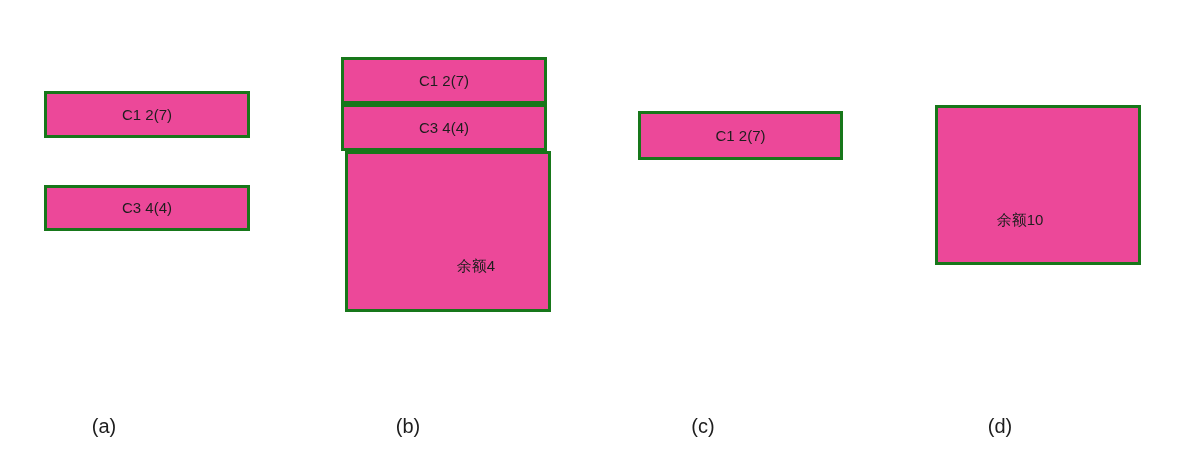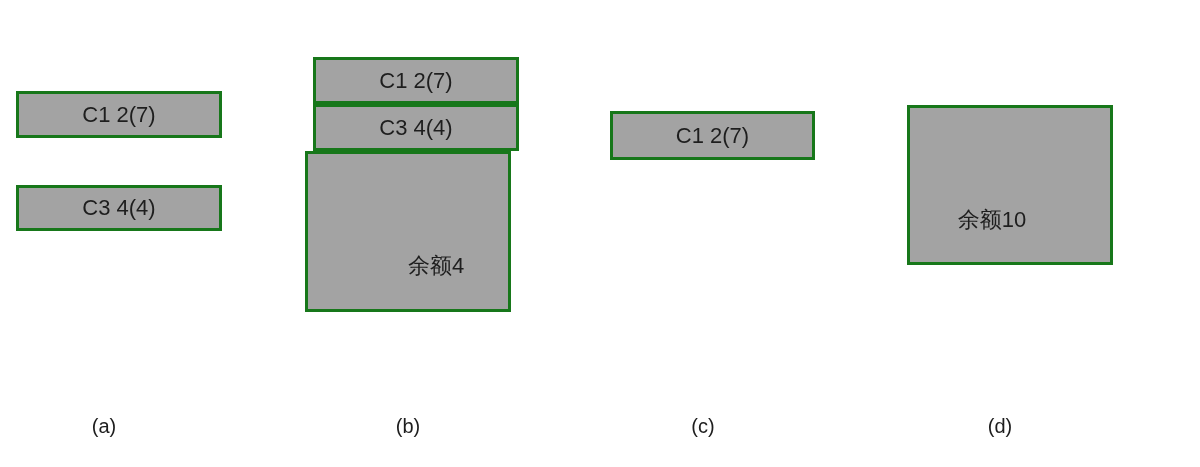--- a/index.html
+++ b/index.html
@@ -16,38 +16,39 @@
     position: relative;
     width: 1200px;
     height: 467px;
     background: #ffffff;
     overflow: hidden;
   }
   .seg {
     position: absolute;
     box-sizing: border-box;
     border: 3px solid var(--green);
-    background: #a3a3a3;
+    background: #ec4899;
     display: flex;
     align-items: center;
     justify-content: center;
     color: var(--text);
-    font-size: 22px;
+    font-size: 15px;
     line-height: 24px;
     white-space: nowrap;
+    margin-left: 28px;
   }
   
   .a0 { left: 16px;  top: 91px;  width: 206px; height: 47px; }
   .a1 { left: 16px;  top: 138px; width: 206px; height: 47px; }
   .a2 { left: 16px;  top: 185px; width: 206px; height: 46px; }
   .a3 { left: 16px;  top: 231px; width: 206px; height: 47px; }
   
   .b0 { left: 313px; top: 57px;  width: 206px; height: 47px; }
   .b1 { left: 313px; top: 104px; width: 206px; height: 47px; }
-  .b2 { left: 305px; top: 151px; width: 206px; height: 161px; padding-left: 8px; }
+  .b2 { left: 317px; top: 151px; width: 206px; height: 161px; padding-left: 8px; }
   .b2 .txt { transform: translate(24px, 34px); }
   
   .c0 { left: 610px; top: 111px; width: 205px; height: 49px; }
   .c1 { left: 610px; top: 160px; width: 205px; height: 98px; }
   
   .d0 { left: 907px; top: 105px; width: 206px; height: 160px; }
   .d0 .txt { transform: translate(-18px, 35px); }
 
   .caption {
     position: absolute;

